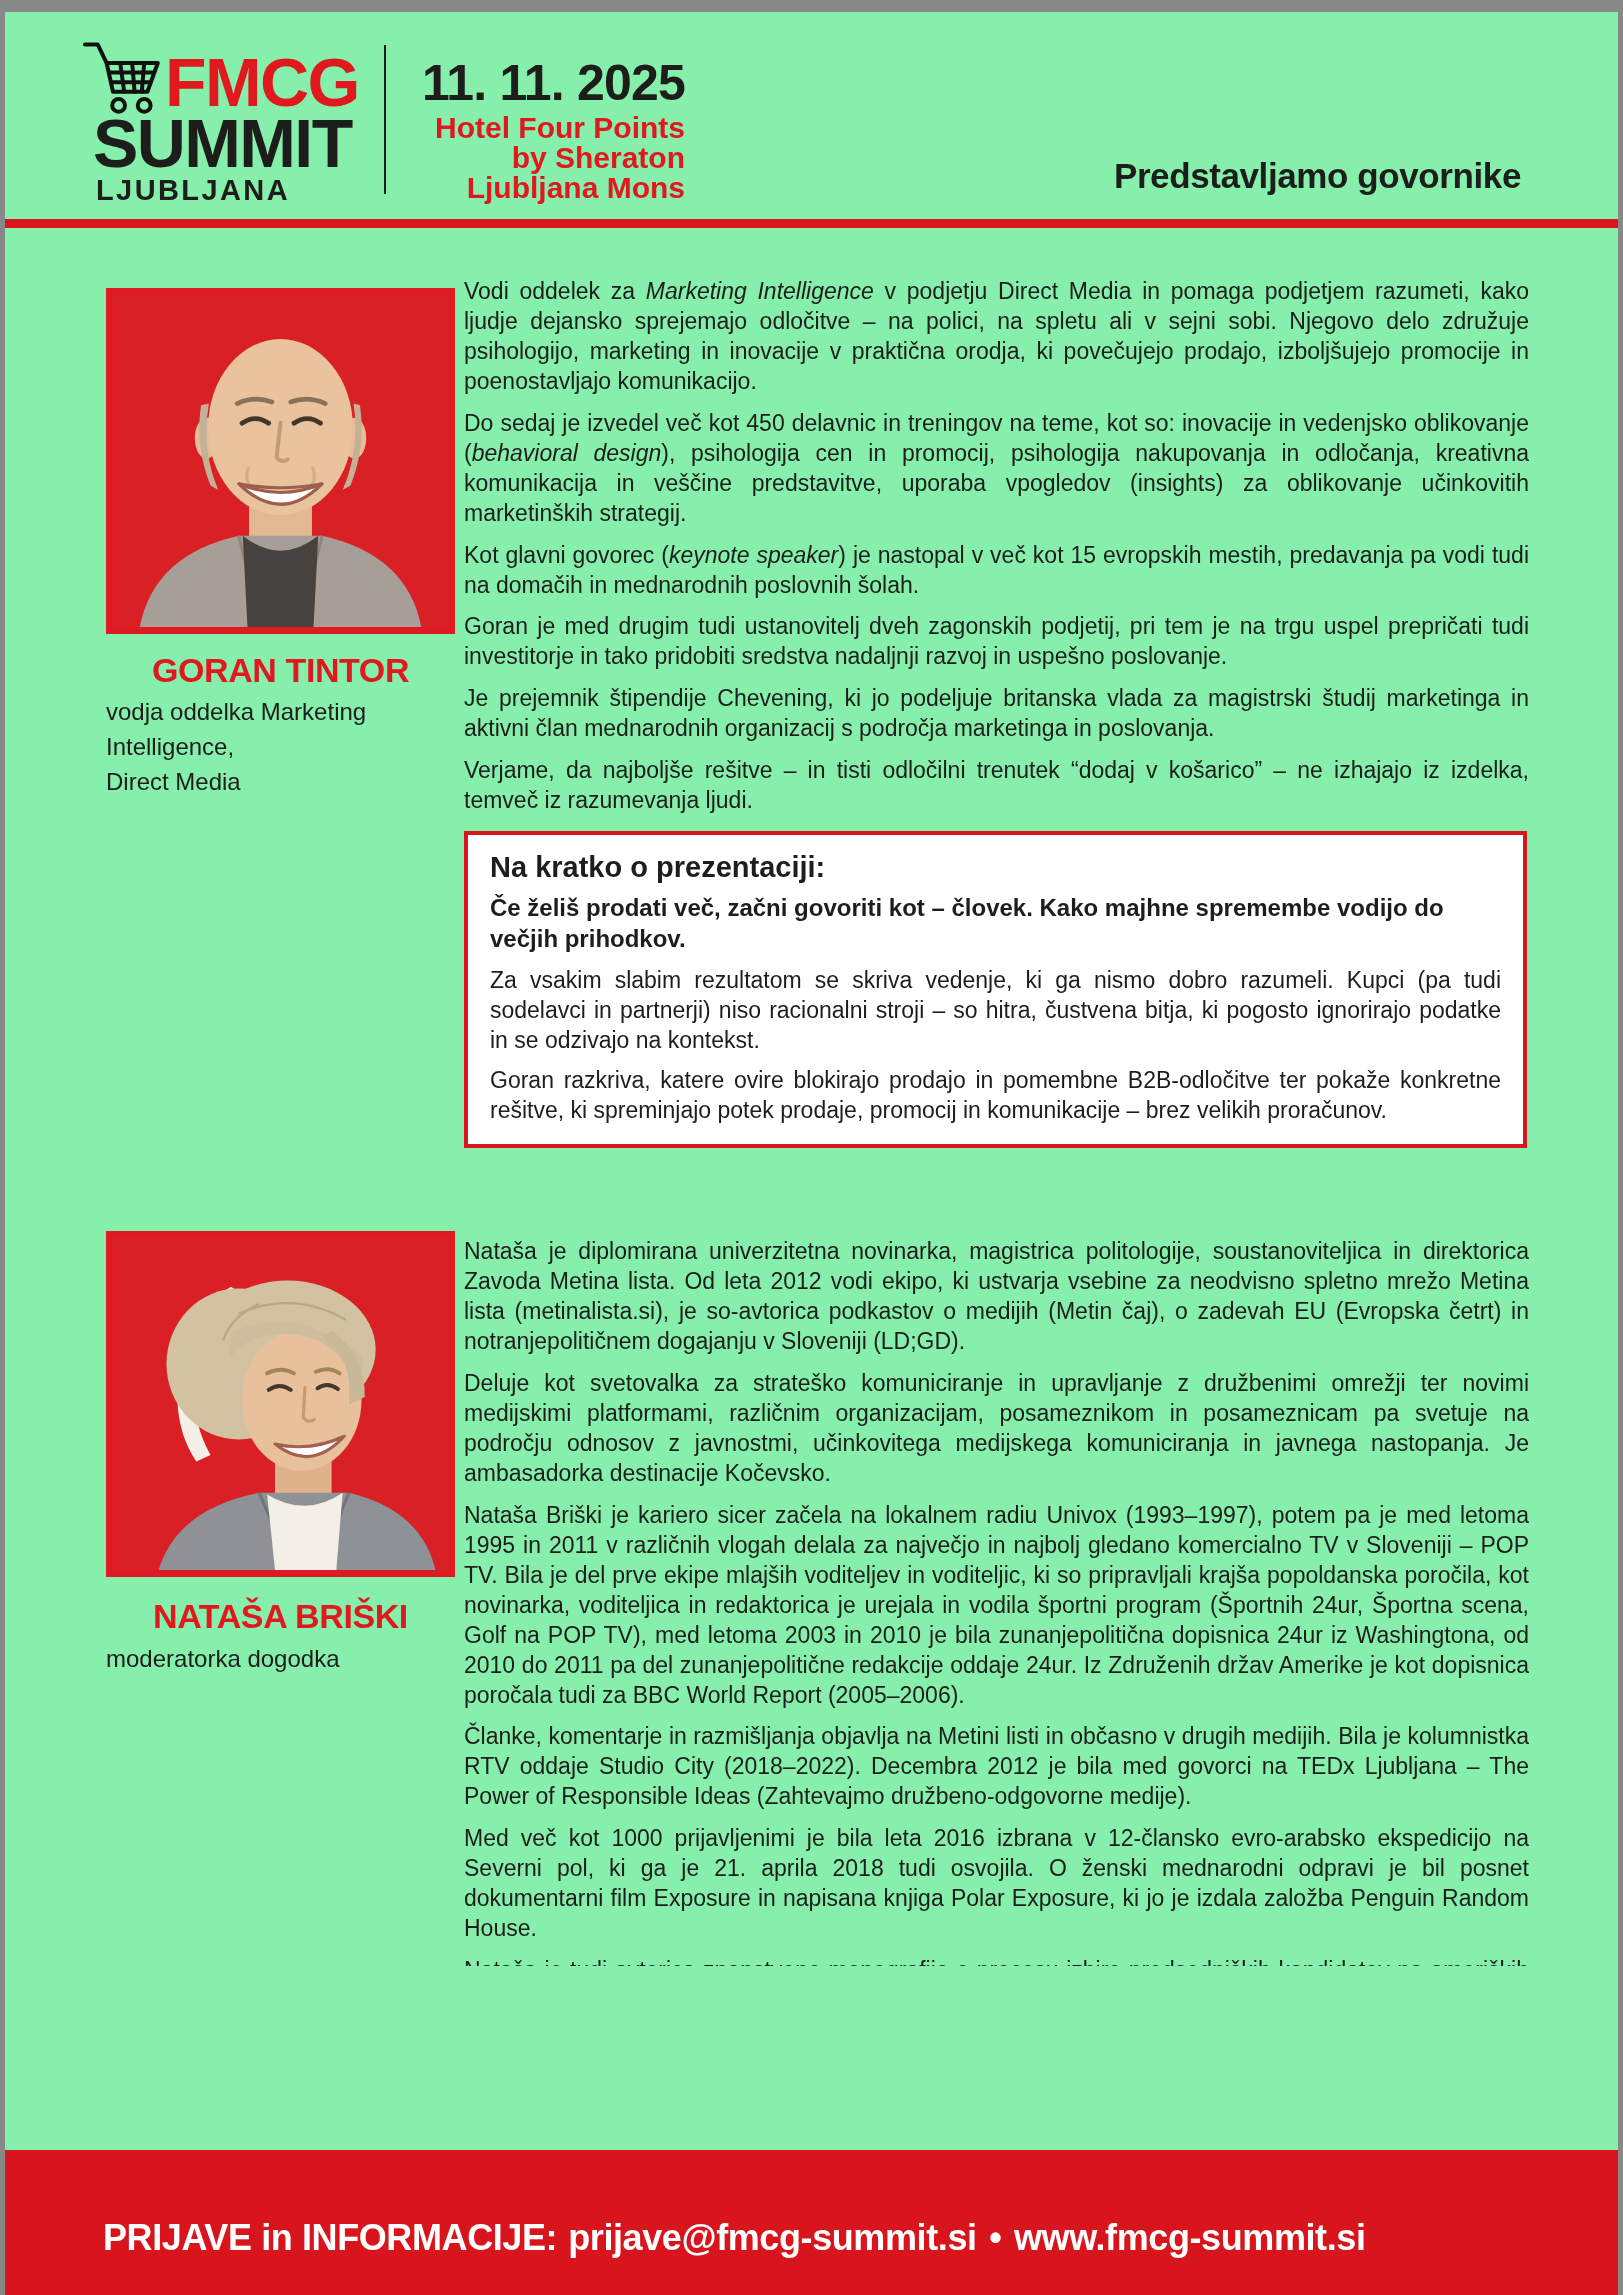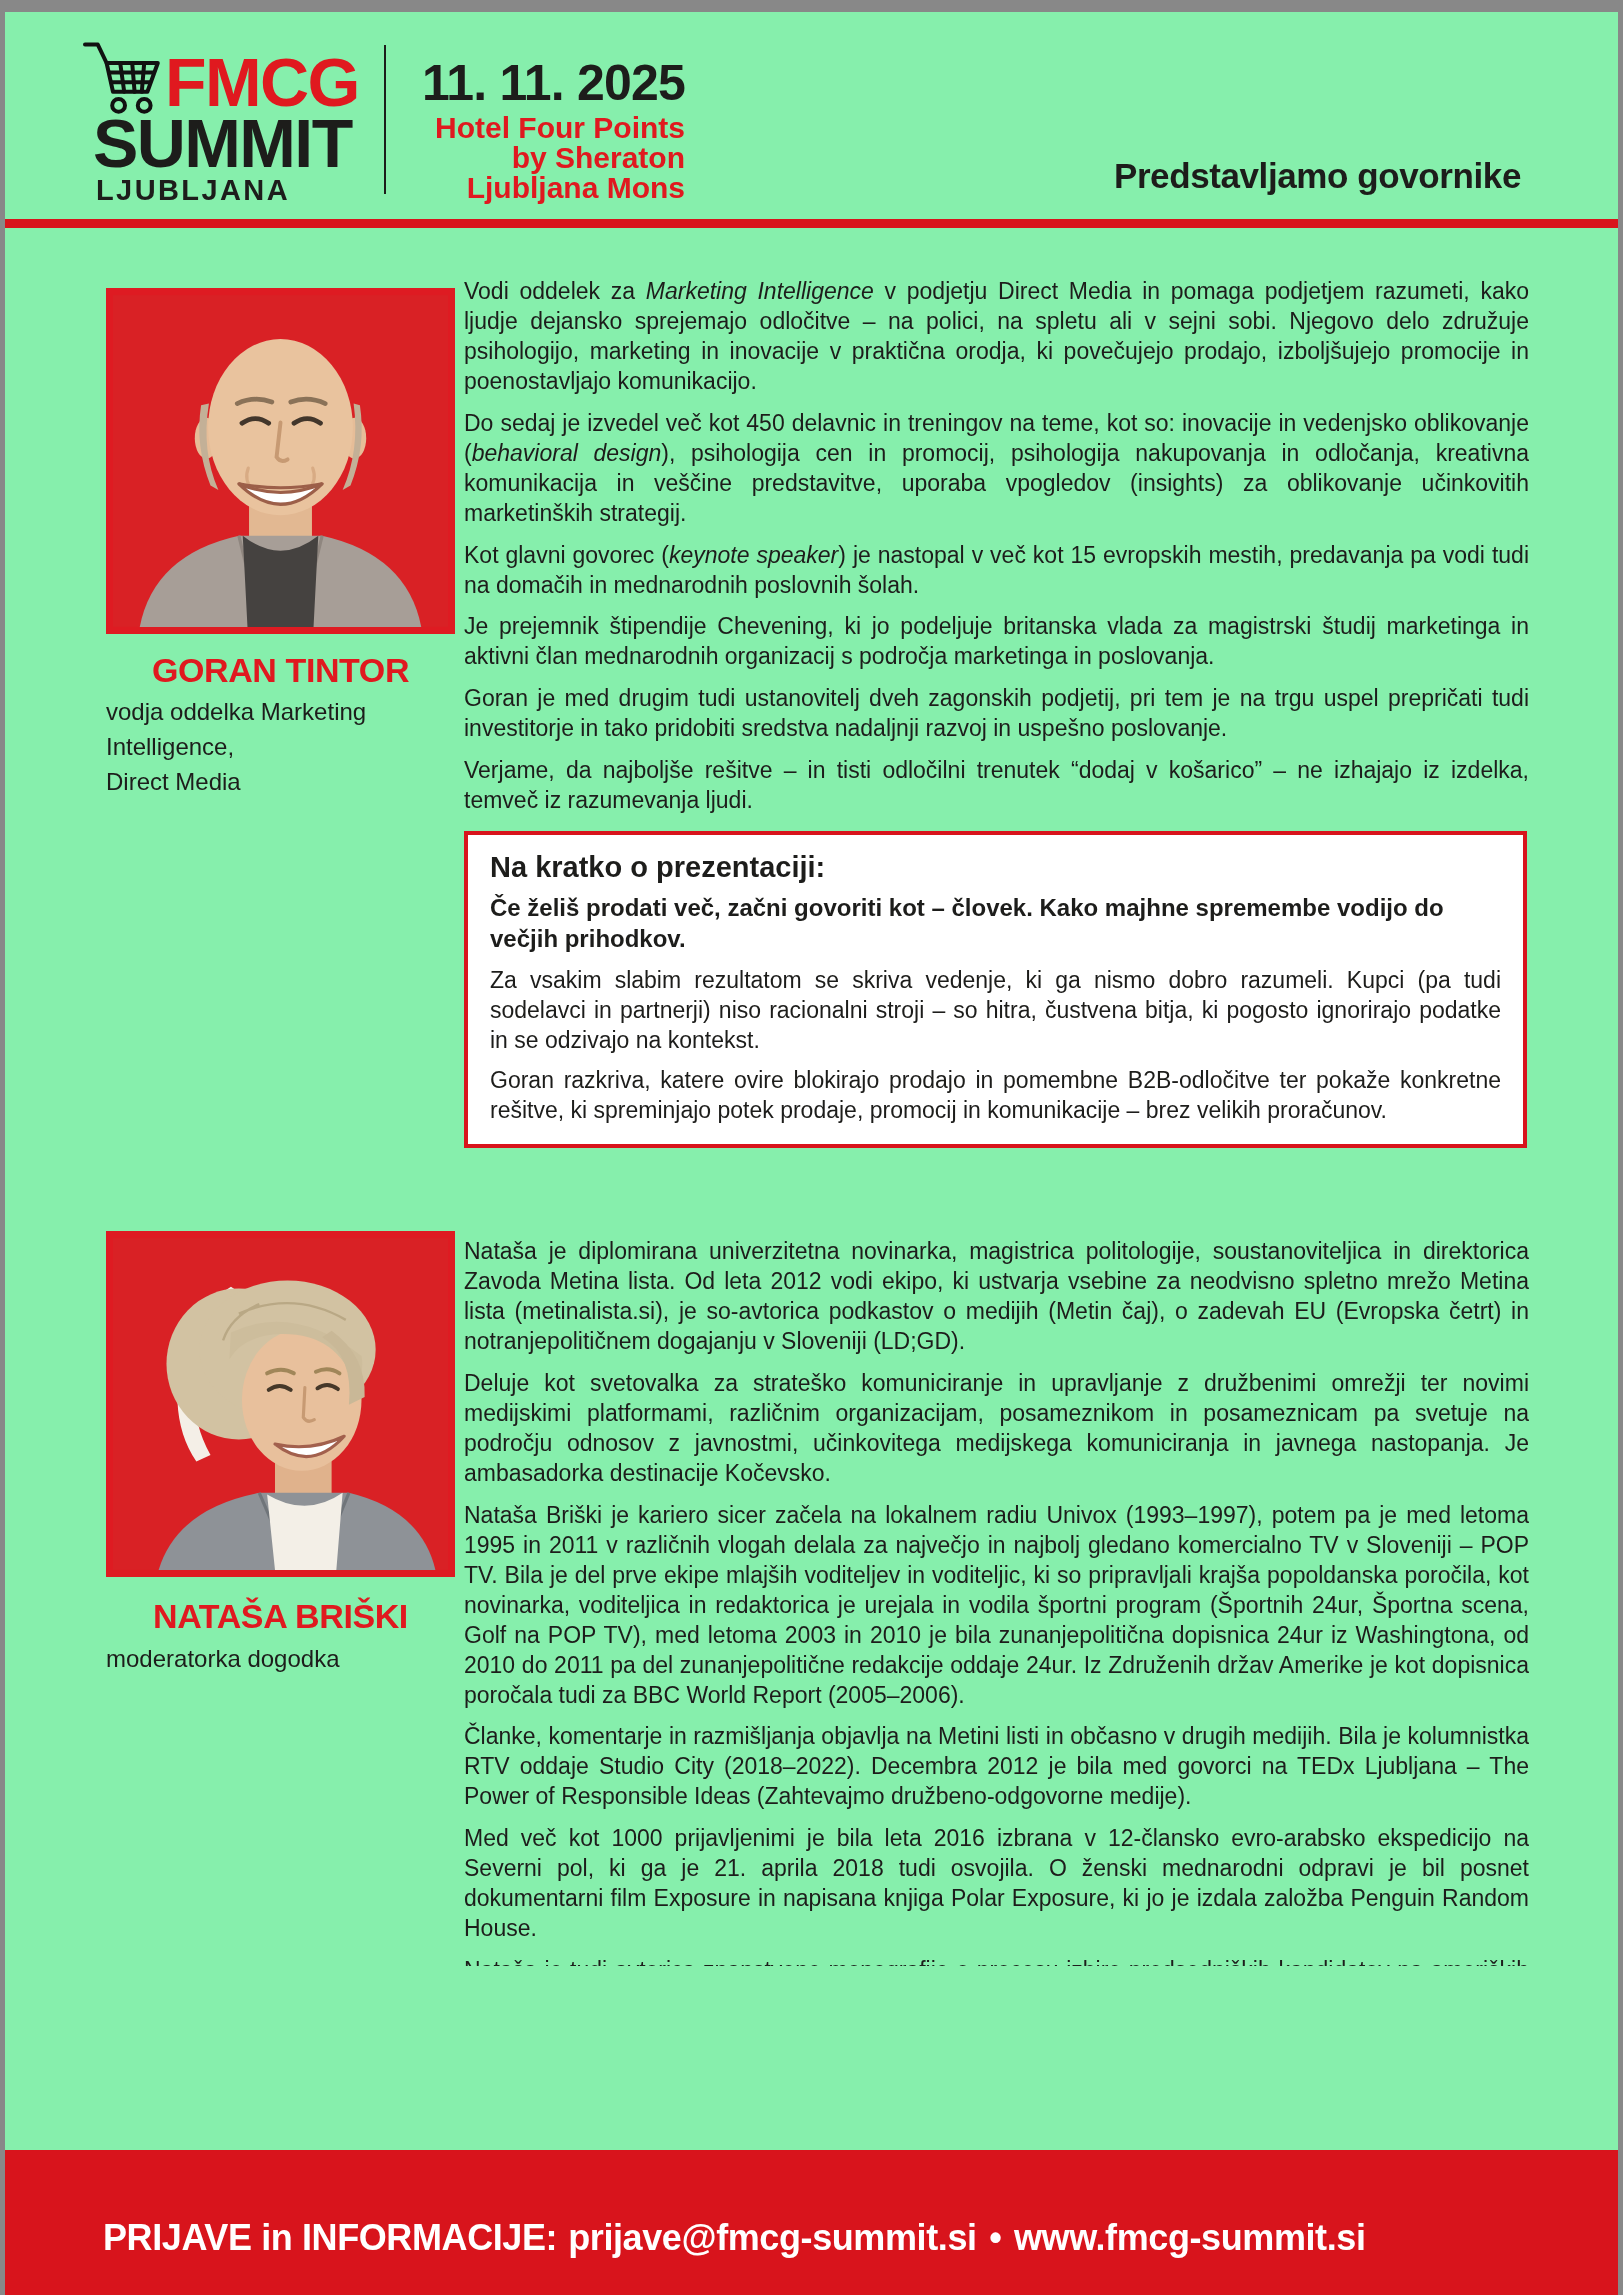--- a/index.html
+++ b/index.html
@@ -149,22 +149,22 @@
   <h2 class="speaker-name name-goran" style="margin:0;">GORAN TINTOR</h2>
   <div class="speaker-role role-goran">
     <div>vodja oddelka Marketing</div>
     <div>Intelligence,</div>
     <div>Direct Media</div>
   </div>
   <div class="bio bio-goran">
       <p><span>Vodi oddelek za </span><em>Marketing Intelligence</em><span> v podjetju Direct Media in pomaga podjetjem razumeti, kako ljudje dejansko sprejemajo odločitve – na polici, na spletu ali v sejni sobi. Njegovo delo združuje psihologijo, marketing in inovacije v praktična orodja, ki povečujejo prodajo, izboljšujejo promocije in poenostavljajo komunikacijo.</span></p>
       <p><span>Do sedaj je izvedel več kot 450 delavnic in treningov na teme, kot so: inovacije in vedenjsko oblikovanje (</span><em>behavioral design</em><span>), psihologija cen in promocij, psihologija nakupovanja in odločanja, kreativna komunikacija in veščine predstavitve, uporaba vpogledov (insights) za oblikovanje učinkovitih marketinških strategij.</span></p>
       <p><span>Kot glavni govorec (</span><em>keynote speaker</em><span>) je nastopal v več kot 15 evropskih mestih, predavanja pa vodi tudi na domačih in mednarodnih poslovnih šolah.</span></p>
+      <p><span>Goran je med drugim tudi ustanovitelj dveh zagonskih podjetij, pri tem je na trgu uspel prepričati tudi investitorje in tako pridobiti sredstva nadaljnji razvoj in uspešno poslovanje.</span></p>
       <p><span>Je prejemnik štipendije Chevening, ki jo podeljuje britanska vlada za magistrski študij marketinga in aktivni član mednarodnih organizacij s področja marketinga in poslovanja.</span></p>
-      <p><span>Goran je med drugim tudi ustanovitelj dveh zagonskih podjetij, pri tem je na trgu uspel prepričati tudi investitorje in tako pridobiti sredstva nadaljnji razvoj in uspešno poslovanje.</span></p>
       <p><span>Verjame, da najboljše rešitve – in tisti odločilni trenutek “dodaj v košarico” – ne izhajajo iz izdelka, temveč iz razumevanja ljudi.</span></p>
     </div>
 
   <aside class="presentation-box">
     <h3 class="box-heading">Na kratko o prezentaciji:</h3>
     <p class="box-lead">Če želiš prodati več, začni govoriti kot – človek. Kako majhne spremembe vodijo do večjih prihodkov.</p>
     <div class="box-paras">
         <p>Za vsakim slabim rezultatom se skriva vedenje, ki ga nismo dobro razumeli. Kupci (pa tudi sodelavci in partnerji) niso racionalni stroji – so hitra, čustvena bitja, ki pogosto ignorirajo podatke in se odzivajo na kontekst.</p>
         <p>Goran razkriva, katere ovire blokirajo prodajo in pomembne B2B-odločitve ter pokaže konkretne rešitve, ki spreminjajo potek prodaje, promocij in komunikacije – brez velikih proračunov.</p>
       </div>

